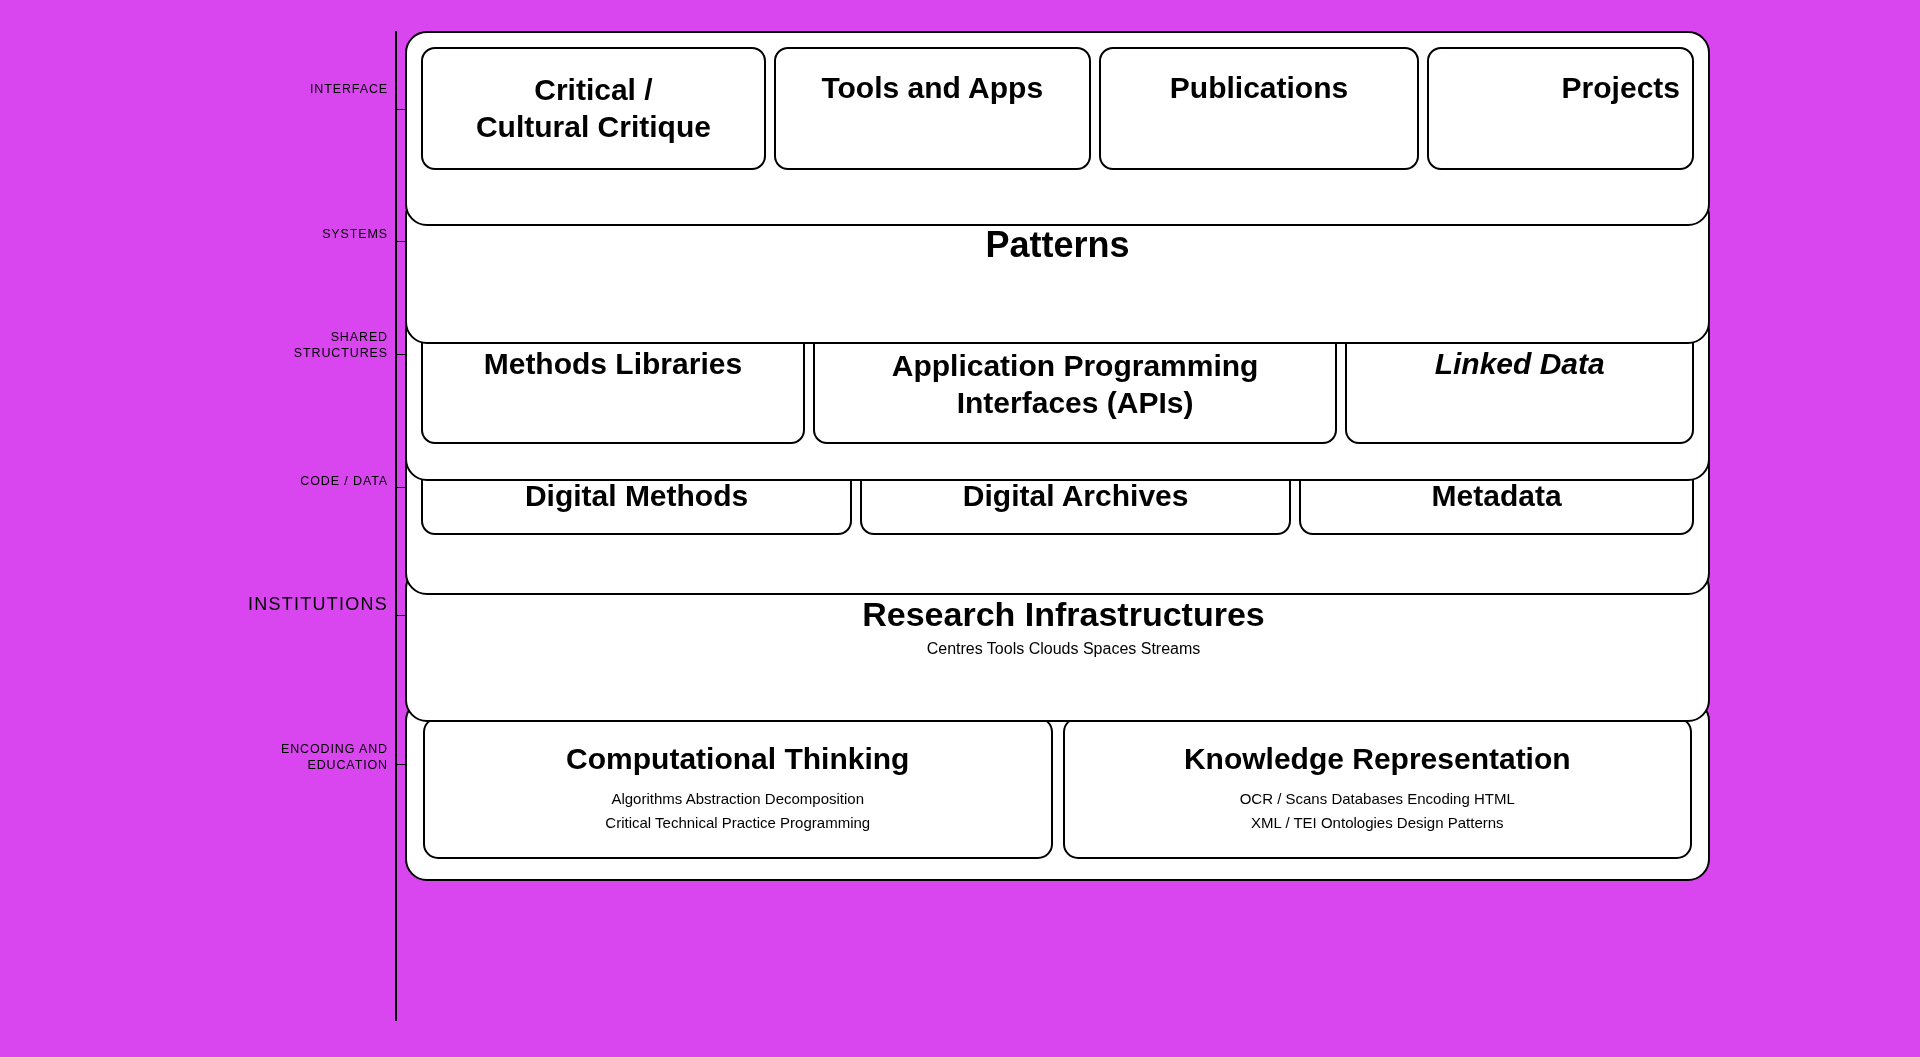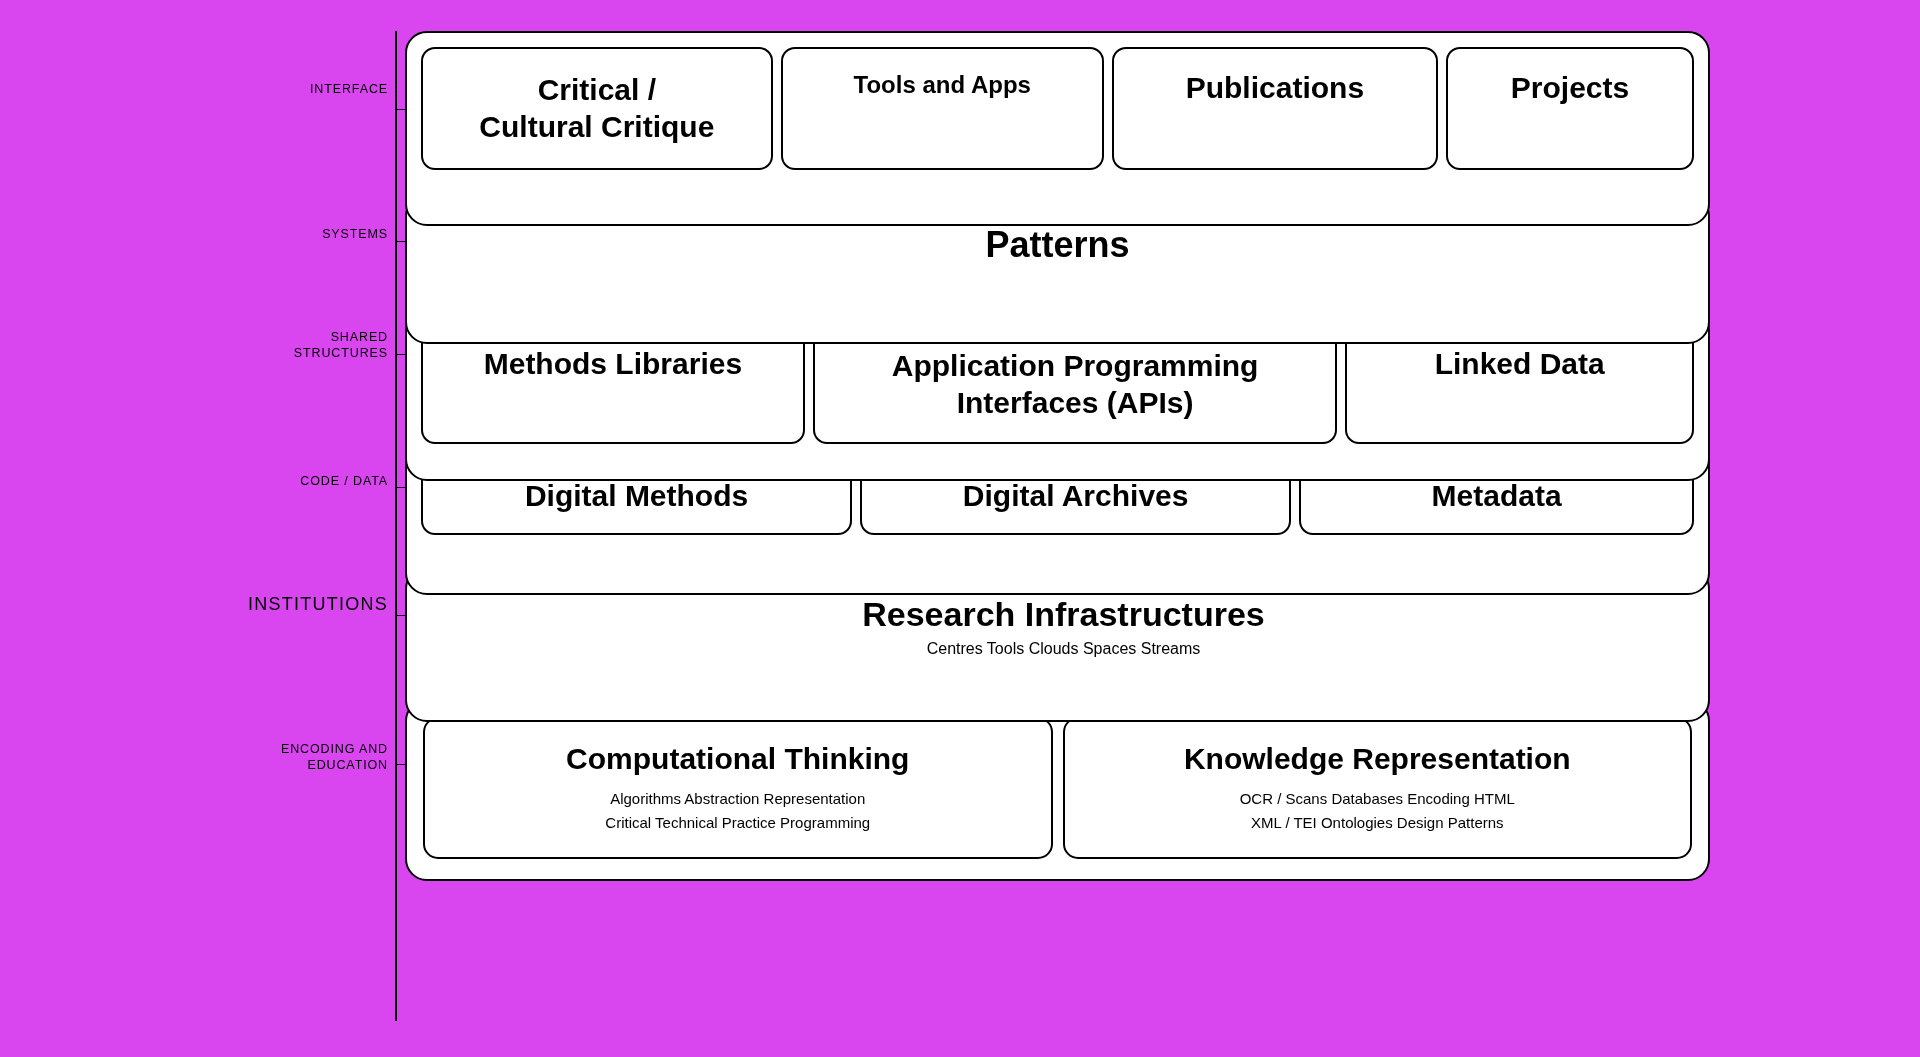--- a/index.html
+++ b/index.html
@@ -67,21 +67,21 @@
       </div>
     </div>
     <div style="position:absolute;left:185px;top:745px;width:22px;height:1.5px;background:#000;"></div>
 
     <div style="position:absolute;left:195px;top:680px;right:0;border:2.5px solid #000;border-radius:22px;background:#fff;padding:16px 16px 20px 16px;z-index:1;">
       <div style="display:flex;flex-direction:row;gap:10px;">
 
         <div style="flex:1;border:2.5px solid #000;border-radius:15px;padding:22px 18px;text-align:center;">
           <div style="font-family:Arial,sans-serif;font-size:30px;font-weight:bold;line-height:1.2;">Computational Thinking</div>
           <div style="font-family:Arial,sans-serif;font-size:15px;margin-top:10px;line-height:1.6;">
-            <div>Algorithms   Abstraction   Representation</div>
+            <div>Algorithms   Abstraction   Decomposition</div>
             <div>Critical Technical Practice   Programming</div>
           </div>
         </div>
 
         <div style="flex:1;border:2.5px solid #000;border-radius:15px;padding:22px 18px;text-align:center;">
           <div style="font-family:Arial,sans-serif;font-size:30px;font-weight:bold;line-height:1.2;">Knowledge Representation</div>
           <div style="font-family:Arial,sans-serif;font-size:15px;margin-top:10px;line-height:1.6;">
             <div>OCR / Scans   Databases   Encoding   HTML</div>
             <div>XML / TEI   Ontologies   Design Patterns</div>
           </div>
@@ -112,48 +112,48 @@
 
     <div style="position:absolute;left:195px;top:290px;right:0;border:2.5px solid #000;border-radius:22px;background:#fff;padding:14px 14px 35px 14px;z-index:4;">
       <div style="display:flex;flex-direction:row;gap:8px;">
         <div style="flex:1;border:2.5px solid #000;border-radius:14px;padding:20px 14px;text-align:center;">
           <div style="font-family:Arial,sans-serif;font-size:30px;font-weight:bold;">Methods Libraries</div>
         </div>
         <div style="flex:1.4;border:2.5px solid #000;border-radius:14px;padding:20px 14px;text-align:center;">
           <div style="font-family:Arial,sans-serif;font-size:30px;font-weight:bold;line-height:1.25;">Application Programming
 Interfaces (APIs)</div>
         </div>
-        <div style="flex:0.9;border:2.5px solid #000;border-radius:14px;padding:20px 14px;text-align:center;">
+        <div style="flex:0.9;border:2.5px solid #000;border-radius:14px;padding:20px 14px;text-align:center;font-style:italic;">
           <div style="font-family:Arial,sans-serif;font-size:30px;font-weight:bold;">Linked Data</div>
         </div>
       </div>
     </div>
 
     <div style="position:absolute;left:195px;top:175px;right:0;border:2.5px solid #000;border-radius:22px;background:#fff;padding:14px 14px 62px 14px;z-index:5;">
       <div style="text-align:center;padding:14px 0;">
         <div style="font-family:Arial,sans-serif;font-size:36px;font-weight:bold;">Patterns</div>
       </div>
     </div>
 
     <div style="position:absolute;left:195px;top:12px;right:0;border:2.5px solid #000;border-radius:22px;background:#fff;padding:14px 14px 54px 14px;z-index:6;">
       <div style="display:flex;flex-direction:row;gap:8px;">
 
         <div style="flex:1.1;border:2.5px solid #000;border-radius:14px;padding:22px 16px;text-align:center;">
           <div style="font-family:Arial,sans-serif;font-size:30px;font-weight:bold;line-height:1.25;white-space:pre-line;">Critical /
 Cultural Critique</div>
         </div>
 
         <div style="flex:1;border:2.5px solid #000;border-radius:14px;padding:22px 16px;text-align:center;">
-          <div style="font-family:Arial,sans-serif;font-size:24px;font-weight:bold;">Tools and Apps</div>
+          <div style="font-family:Arial,sans-serif;font-size:30px;font-weight:bold;">Tools and Apps</div>
         </div>
 
         <div style="flex:0.9;border:2.5px solid #000;border-radius:14px;padding:22px 32px;text-align:center;">
           <div style="font-family:Arial,sans-serif;font-size:30px;font-weight:bold;">Publications</div>
         </div>
 
-        <div style="flex:0.85;border:2.5px solid #000;border-radius:14px;padding:22px 0;text-align:center;">
+        <div style="flex:0.85;border:2.5px solid #000;border-radius:14px;padding:22px 12px;text-align:right;">
           <div style="font-family:Arial,sans-serif;font-size:30px;font-weight:bold;">Projects</div>
         </div>
       </div>
     </div>
 
   </div>
 </div>
 
 </body></html>

